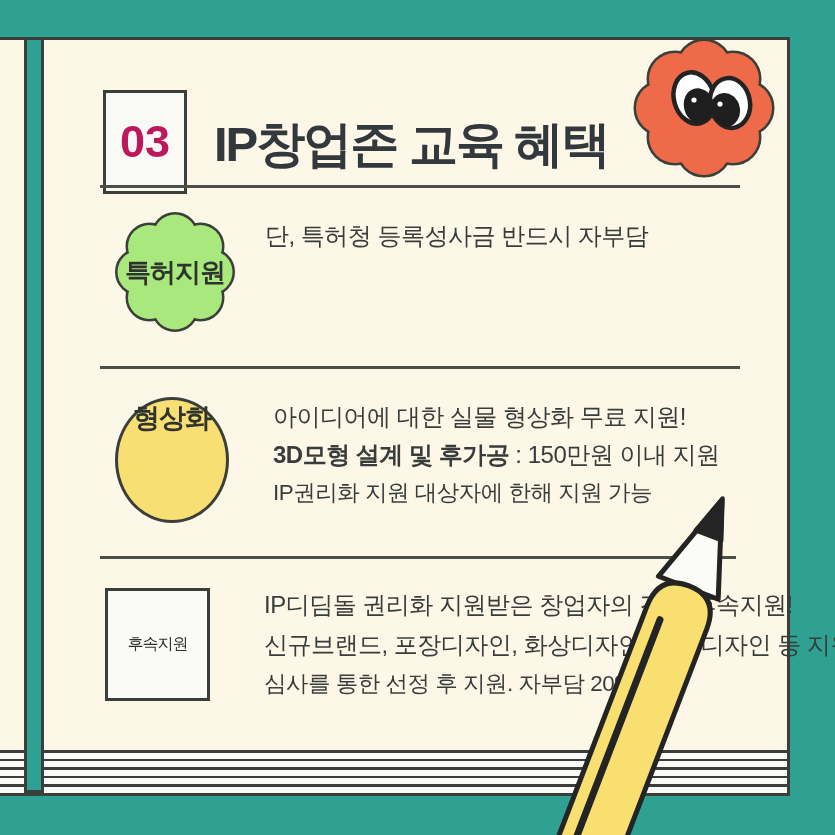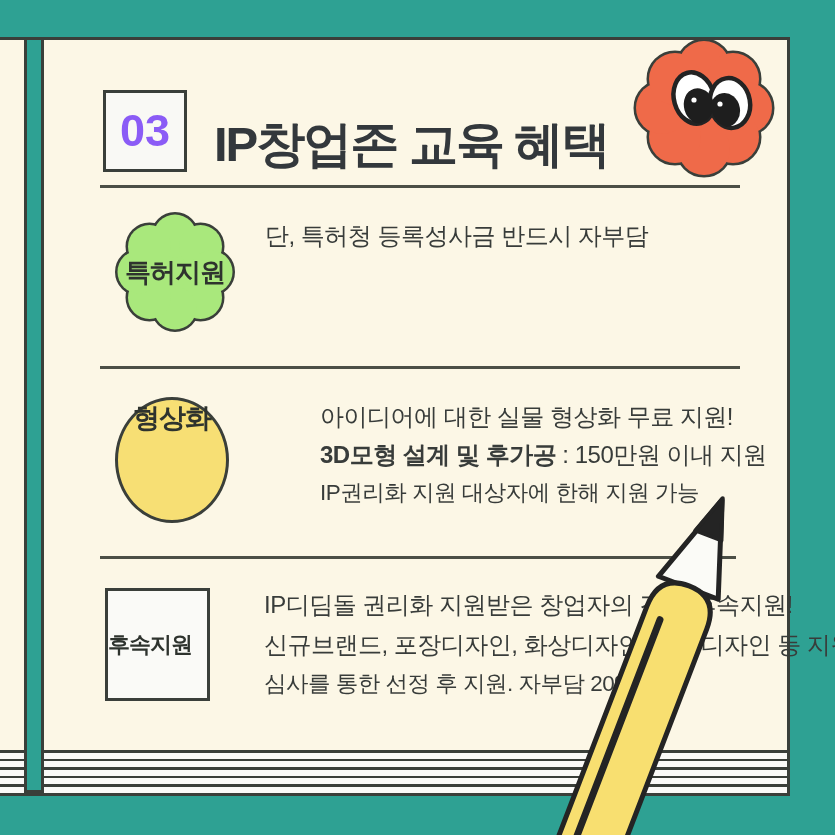--- a/index.html
+++ b/index.html
@@ -11,51 +11,51 @@
         border-top:3px solid #3A3F3A;border-right:3px solid #3A3F3A;box-sizing:border-box;z-index:1;}
   .stripes{position:absolute;left:0;top:750px;width:790px;height:46px;background:#FAFAF8;
         border-top:3px solid #3A3F3A;border-bottom:3px solid #3A3F3A;border-right:3px solid #3A3F3A;
         box-sizing:border-box;z-index:1;}
   .sline{position:absolute;left:0;width:100%;height:2.4px;background:#3A3F3A;}
   .binding{position:absolute;left:24px;top:40px;width:20px;height:753px;background:#2EA193;
         border-left:3px solid #3A3F3A;border-right:3px solid #3A3F3A;border-bottom:3px solid #3A3F3A;
         box-sizing:border-box;z-index:3;}
 
   
-  .numbox{position:absolute;left:103px;top:90px;width:84px;height:82px;background:#F9F9F5;
+  .numbox{position:absolute;left:103px;top:90px;width:84px;height:104px;background:#F9F9F5;
         border:3px solid #3A3F3A;box-sizing:border-box;display:flex;align-items:center;justify-content:center;
-        font-size:45px;font-weight:700;color:#8b5cf6;z-index:4;}
+        font-size:45px;font-weight:700;color:#be185d;z-index:4;}
   .title{position:absolute;left:214px;top:96px;font-size:49px;font-weight:800;color:#33383C;
         letter-spacing:-2px;z-index:4;white-space:nowrap;margin-top:16px;}
   .flower-char{position:absolute;left:630px;top:38px;z-index:6;}
 
   .divider{position:absolute;left:100px;height:3px;background:#4C4F46;z-index:4;}
   .d1{top:185px;width:640px;}
   .d2{top:366px;width:640px;}
   .d3{top:556px;width:636px;}
 
   
   .badge-flower{position:absolute;left:111px;top:208px;width:128px;height:128px;z-index:4;}
   .badge-label{position:absolute;left:0;top:0;width:100%;height:100%;display:flex;align-items:center;
         justify-content:center;color:#2E332E;letter-spacing:-1px;}
   .badge-circle{position:absolute;left:115px;top:397px;width:114px;height:126px;background:#F7DF74;
         border:3px solid #3A3F3A;border-radius:50%;box-sizing:border-box;display:flex;align-items:flex-start;
         justify-content:center;font-size:27px;font-weight:600;color:#2E332E;letter-spacing:-1px;z-index:4;}
   .badge-square{position:absolute;left:105px;top:588px;width:105px;height:113px;background:#FAFAF7;
-        border:3px solid #3A3F3A;box-sizing:border-box;display:flex;align-items:center;justify-content:flex-start;
-        font-size:22px;font-weight:700;color:#2E332E;letter-spacing:-1px;z-index:4;}
+        border:3px solid #3A3F3A;box-sizing:border-box;display:flex;align-items:center;justify-content:center;
+        font-size:16px;font-weight:400;color:#2E332E;letter-spacing:-1px;z-index:4;}
 
   
   .sect{position:absolute;left:265px;color:#383C3A;z-index:4;letter-spacing:-0.5px;}
   .sect .ln{font-size:24px;line-height:40px;white-space:nowrap;}
   .sect .small{font-size:22.5px;}
   .b{font-weight:700;}
   .s1{top:216px;}
   .s2{top:398px;left:273px;}
-  .s2 .ln{line-height:38px;margin-left:47px;}
+  .s2 .ln{line-height:38px;}
   .s3{top:585px;left:264px;}
   .s3 .ln{line-height:39.5px;}
 
   
   .pencil{position:absolute;left:652px;top:492px;width:140px;height:540px;z-index:50;
         transform:rotate(21deg);transform-origin:70px 8px;}
 </style>
 </head>
 <body>
 

